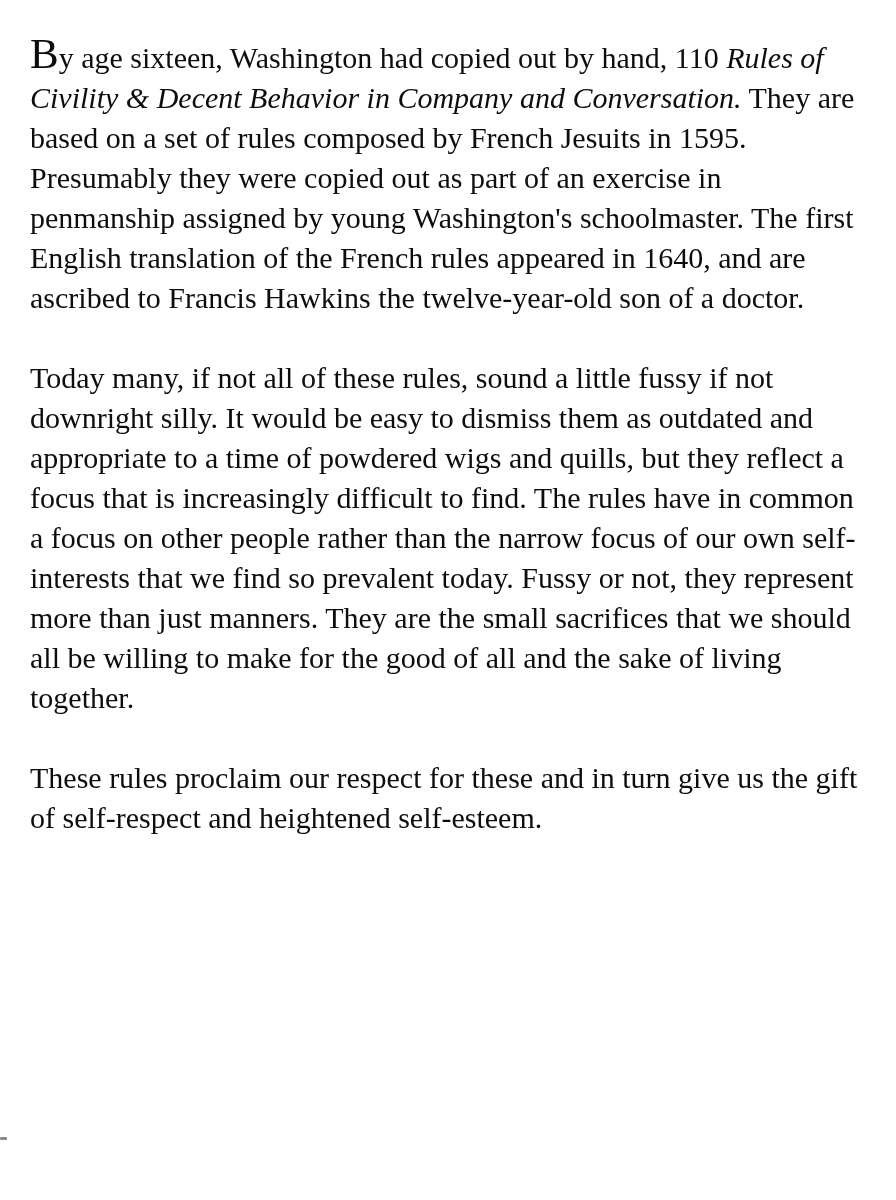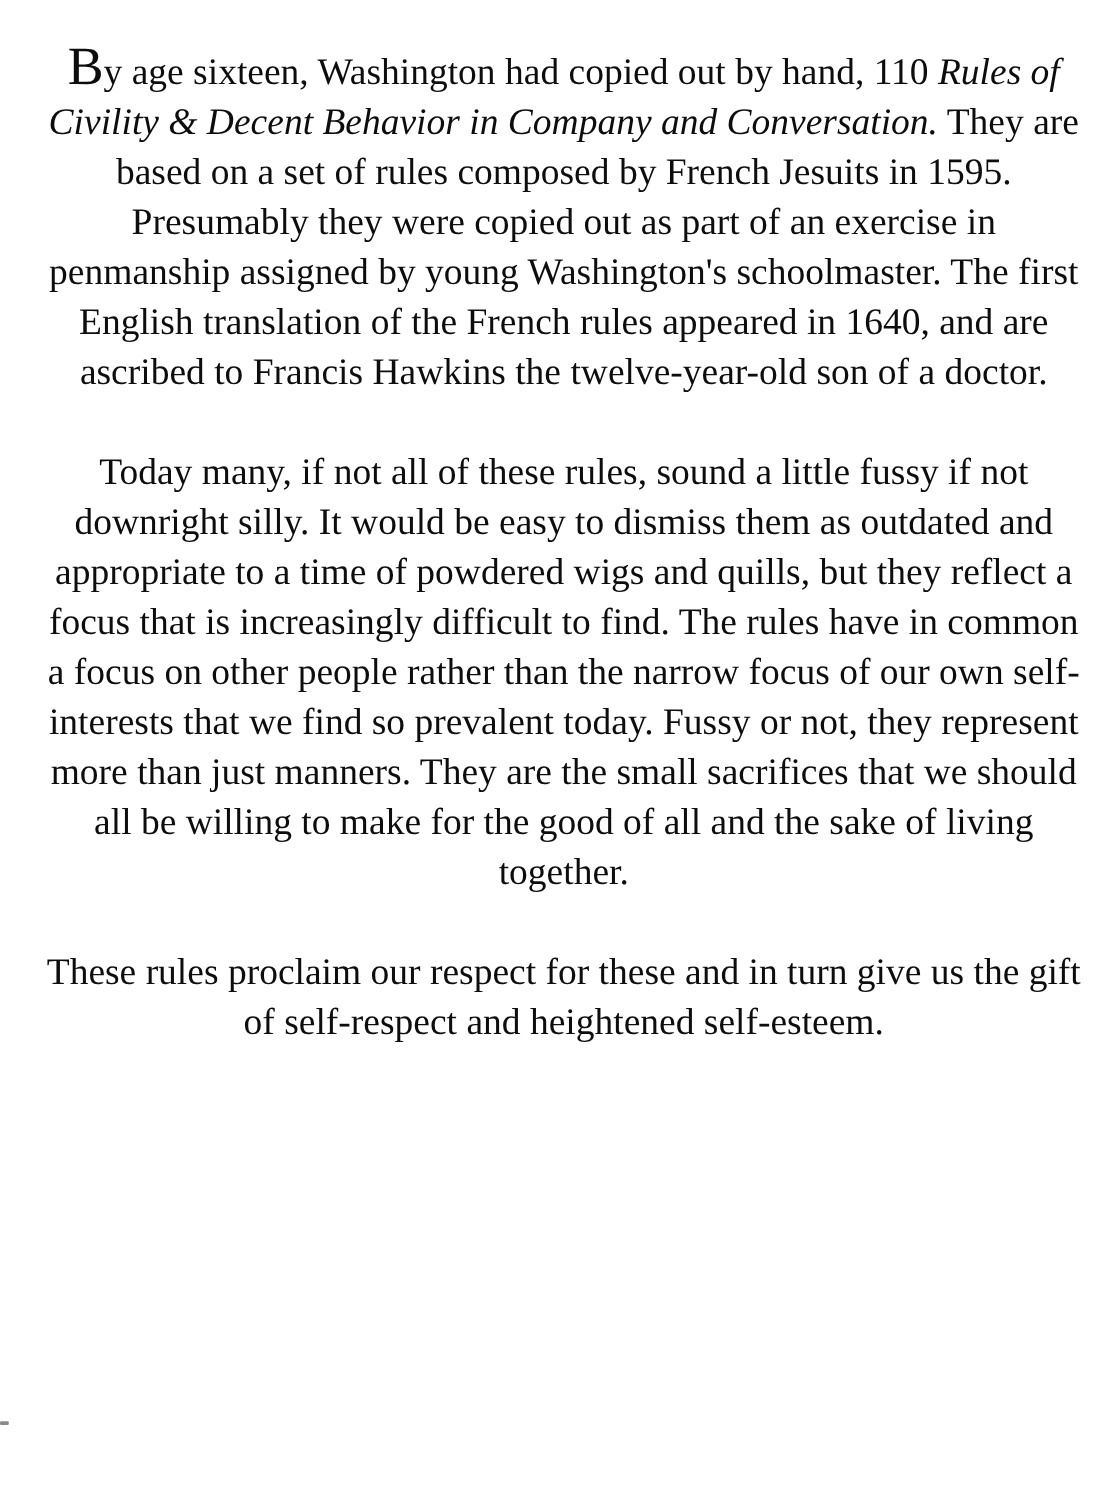--- a/index.html
+++ b/index.html
@@ -65,21 +65,20 @@
     letter-spacing: 9px;
     color: #37447a;
     white-space: nowrap;
   }
 
   
   .body-text {
     margin: 0 24px 0 30px;
     font-size: 30px;
     line-height: 40px;
-    text-align: center;
   }
   .body-text p {
     margin: 0 0 40px 0;
   }
   .body-text p:first-child {
     margin-top: 38px;
   }
   .dropcap {
     font-size: 43px;
     line-height: 0;

